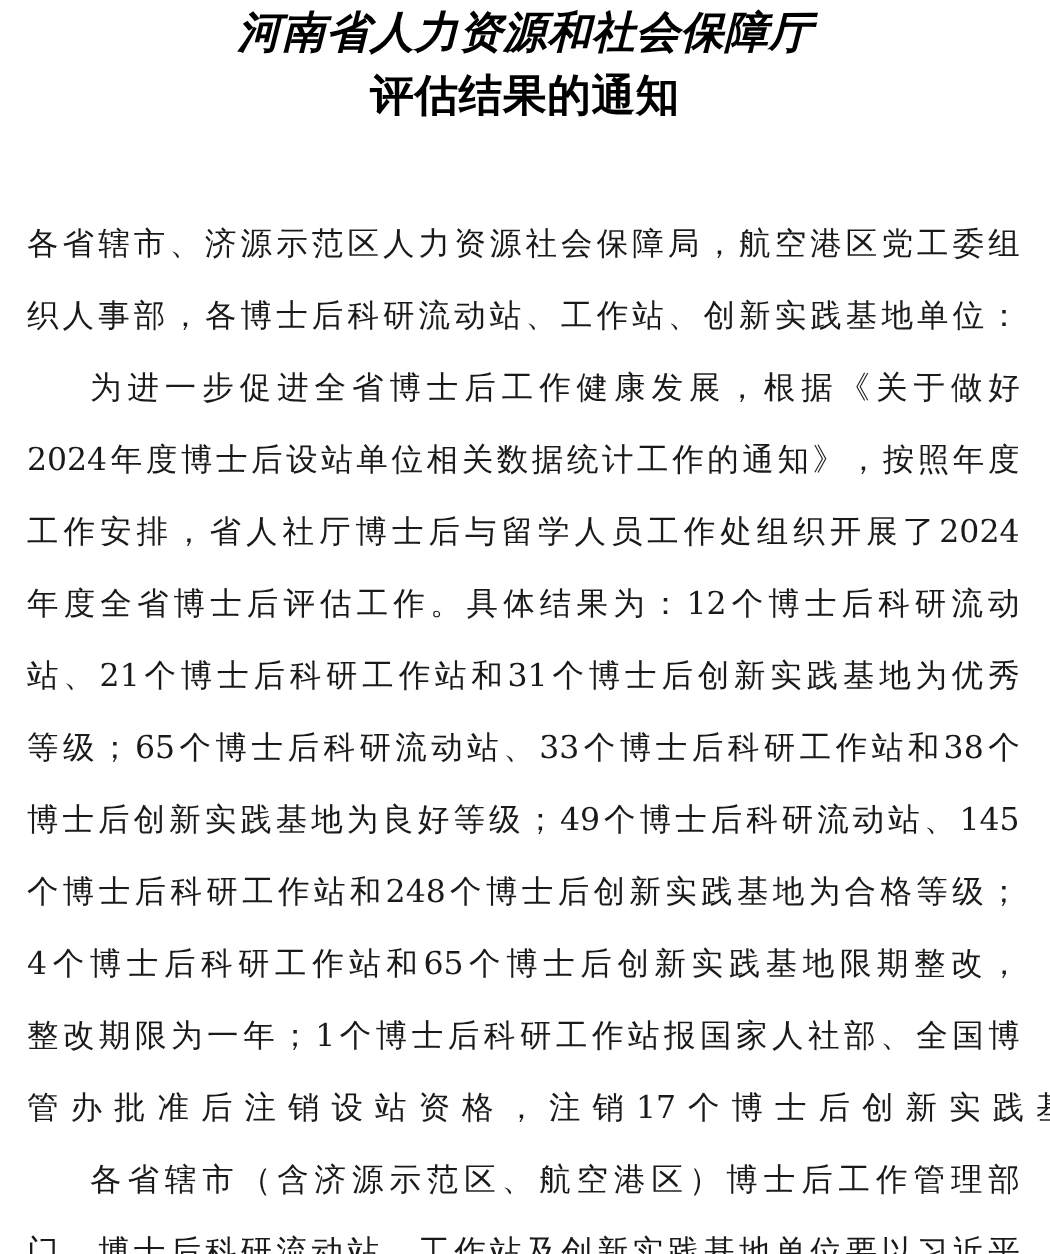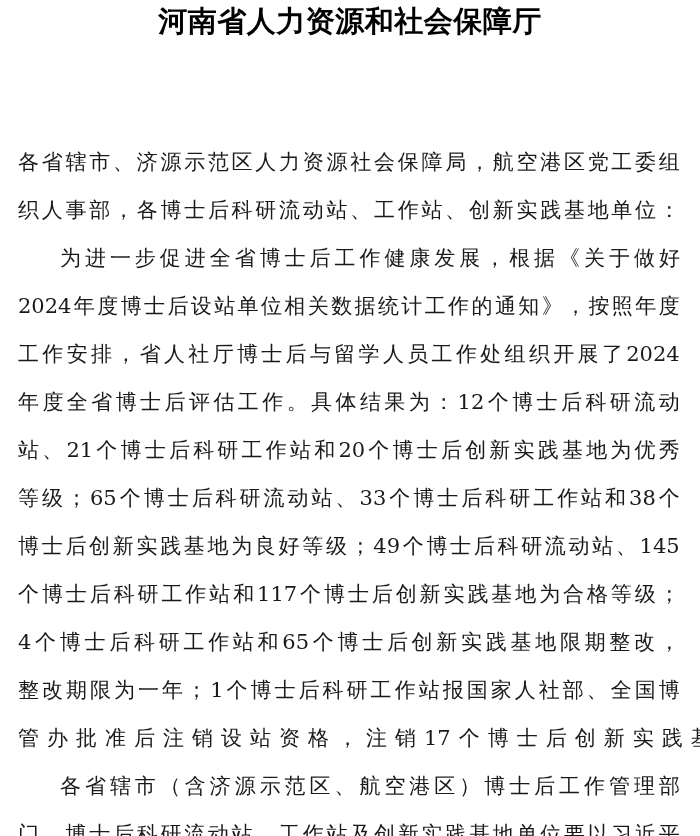--- a/index.html
+++ b/index.html
@@ -3,37 +3,38 @@
 <meta charset="utf-8">
 <style>
   html, body { margin: 0; padding: 0; background: #ffffff; }
   body { width: 700px; height: 836px; overflow: hidden; position: relative; color: #111; }
   .title-block { position: absolute; left: 0; top: 0; width: 700px; text-align: center; }
   .title-line {
     font-family: "DejaVu Serif", "Liberation Serif", serif;
     font-weight: bold; font-size: 29px; line-height: 30px; height: 44px;
     color: #000; white-space: nowrap; letter-spacing: 0.5px;
   }
-  .t1 { padding-top: 6px; height: 42px; }
+  .t1 { padding-top: 6px; height: 42px; font-style: italic; }
   .body-block { position: absolute; left: 18px; top: 148px; width: 662px; }
   .line {
     font-family: "DejaVu Serif", "Liberation Serif", serif;
     font-size: 21px; height: 48px; line-height: 28px;
     white-space: nowrap; color: #1a1a1a;
     display: flex; justify-content: space-between;
   }
   .line.last { justify-content: flex-start; }
   .line.last span { margin-right: 8px; }
   .indent { padding-left: 42px; }
 </style>
 </head>
 <body>
 
 <div class="title-block">
   <div class="title-line t1">河南省人力资源和社会保障厅</div>
+  <div class="title-line">评估结果的通知</div>
 </div>
 
 <div class="body-block">
   <div>
     <div class="line">
         <span>各</span>
         <span>省</span>
         <span>辖</span>
         <span>市</span>
         <span>、</span>
@@ -213,21 +214,21 @@
         <span>个</span>
         <span>博</span>
         <span>士</span>
         <span>后</span>
         <span>科</span>
         <span>研</span>
         <span>工</span>
         <span>作</span>
         <span>站</span>
         <span>和</span>
-        <span>20</span>
+        <span>31</span>
         <span>个</span>
         <span>博</span>
         <span>士</span>
         <span>后</span>
         <span>创</span>
         <span>新</span>
         <span>实</span>
         <span>践</span>
         <span>基</span>
         <span>地</span>
@@ -297,21 +298,21 @@
         <span>个</span>
         <span>博</span>
         <span>士</span>
         <span>后</span>
         <span>科</span>
         <span>研</span>
         <span>工</span>
         <span>作</span>
         <span>站</span>
         <span>和</span>
-        <span>117</span>
+        <span>248</span>
         <span>个</span>
         <span>博</span>
         <span>士</span>
         <span>后</span>
         <span>创</span>
         <span>新</span>
         <span>实</span>
         <span>践</span>
         <span>基</span>
         <span>地</span>

